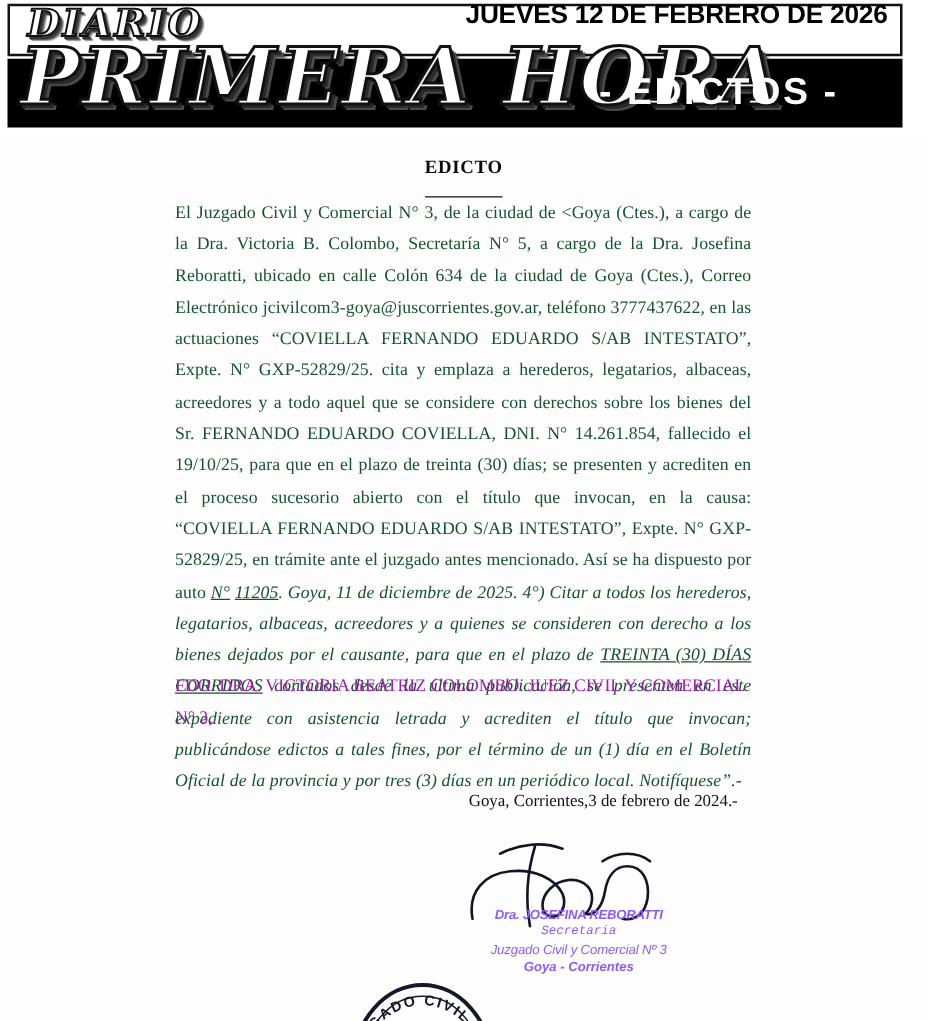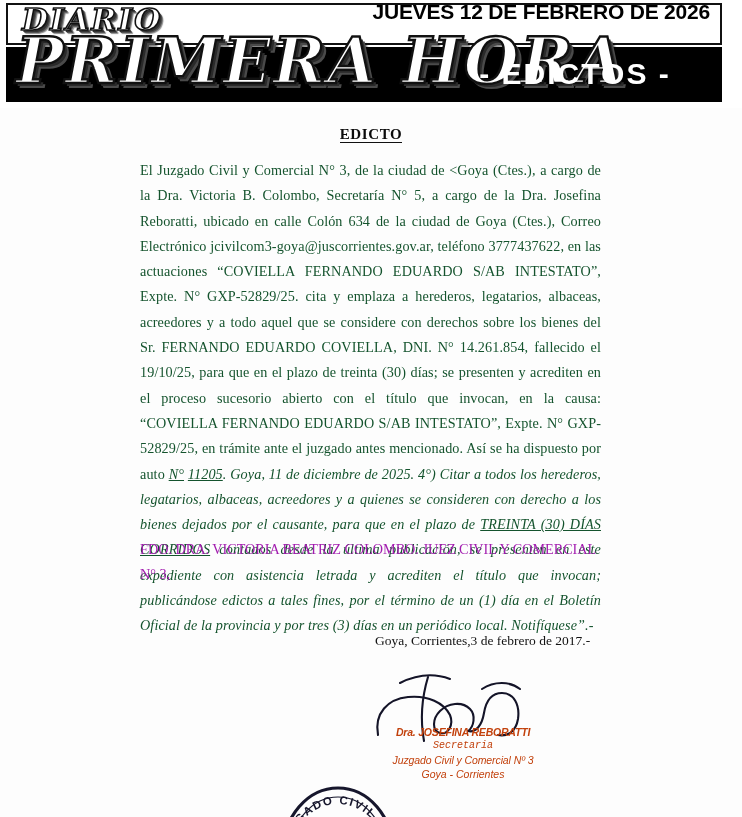--- a/index.html
+++ b/index.html
@@ -117,21 +117,21 @@
     left: 0; top: 18px;
     width: 742px;
     text-align: center;
     font-family: "Liberation Serif", serif;
     font-weight: bold;
     font-size: 15px;
     letter-spacing: 0.6px;
   }
   .doc-title span {
     border-bottom: 1.5px solid #111;
-    padding-bottom: 0;
+    padding-bottom: 15px;
   }
 
   .body-text {
     position: absolute;
     left: 140px; top: 50px;
     width: 461px;
     text-align: justify;
     text-align-last: left;
     font-family: "Liberation Serif", serif;
     font-size: 14.2px;
@@ -175,21 +175,21 @@
   .sig-scribble {
     position: absolute;
     left: 105px; top: 0px;
   }
   .stamp-text {
     position: absolute;
     left: 88px; top: 63px;
     width: 220px;
     text-align: center;
     font-family: "Liberation Sans", sans-serif;
-    color: #c2410c;
+    color: #8b5cf6;
     line-height: 12px;
   }
   .stamp-l1 {
     font-size: 10.5px;
     font-weight: bold;
     font-style: italic;
     letter-spacing: -0.2px;
     display: block;
   }
   .stamp-l2 {
@@ -204,20 +204,21 @@
     font-style: italic;
     display: block;
     margin-top: 2px;
     letter-spacing: -0.1px;
   }
   .stamp-l4 {
     font-size: 10.5px;
     font-style: italic;
     display: block;
     margin-top: 2px;
+    font-weight: bold;
   }
   .seal-wrap {
     position: absolute;
     left: 273px; top: 672px;
     width: 130px;
     height: 140px;
   }
 </style>
 </head>
 <body>
@@ -240,21 +241,21 @@
   <div class="doc-title">
     <span>EDICTO</span>
   </div>
 
   <div class="body-text">El Juzgado Civil y Comercial N° 3, de la ciudad de &lt;Goya (Ctes.), a cargo de la Dra. Victoria B. Colombo, Secretaría N° 5, a cargo de la Dra. Josefina Reboratti, ubicado en calle Colón 634 de la ciudad de Goya (Ctes.), Correo Electrónico jcivilcom3-goya@juscorrientes.gov.ar, teléfono 3777437622, en las actuaciones “COVIELLA FERNANDO EDUARDO S/AB INTESTATO”, Expte. N° GXP-52829/25. cita y emplaza a herederos, legatarios, albaceas, acreedores y a todo aquel que se considere con derechos sobre los bienes del Sr. FERNANDO EDUARDO COVIELLA, DNI. N° 14.261.854, fallecido el 19/10/25, para que en el plazo de treinta (30) días; se presenten y acrediten en el proceso sucesorio abierto con el título que invocan, en la causa: “COVIELLA FERNANDO EDUARDO S/AB INTESTATO”, Expte. N° GXP-52829/25, en trámite ante el juzgado antes mencionado. Así se ha dispuesto por auto <span class="ital ul">N°</span> <span class="ital ul">11205</span><span class="ital">. Goya, 11 de diciembre de 2025. 4°) Citar a todos los herederos, legatarios, albaceas, acreedores y a quienes se consideren con derecho a los bienes dejados por el causante, para que en el plazo de </span><span class="ital ul">TREINTA (30) DÍAS CORRIDOS</span><span class="ital"> contados desde la última publicación, se presenten en este expediente con asistencia letrada y acrediten el título que invocan; publicándose edictos a tales fines, por el término de un (1) día en el Boletín Oficial de la provincia y por tres (3) días en un periódico local. Notifíquese”.-</span></div>
 
   <div class="para-tail">
     <div>FDO. DRA. VICTORIA BEATRIZ COLOMBO. JUEZ CIVIL Y COMERCIAL N° 3,</div>
   </div>
 
-  <div class="place-date">Goya, Corrientes,3 de febrero de 2017.-</div>
+  <div class="place-date">Goya, Corrientes,3 de febrero de 2024.-</div>
 
   <div class="sig-area">
 
     <div class="sig-scribble">
       <svg width="175" height="90" viewBox="0 0 175 90" aria-hidden="true">
         <g fill="none" stroke="#141428" stroke-width="2.1" stroke-linecap="round">
           <path d="M58 14 C52 34, 50 56, 54 78"></path>
           <path d="M8 72 C4 50, 18 36, 38 34 C58 32, 74 40, 80 52 C84 62, 78 72, 70 70 C62 68, 62 56, 70 48 C78 40, 92 38, 100 46 C106 52, 104 64, 98 68"></path>
           <path d="M98 68 C106 70, 112 62, 114 50 C116 38, 122 30, 132 30 C144 30, 150 42, 148 56 C146 68, 138 74, 128 72"></path>
           <path d="M30 20 C46 12, 64 10, 80 16"></path>

